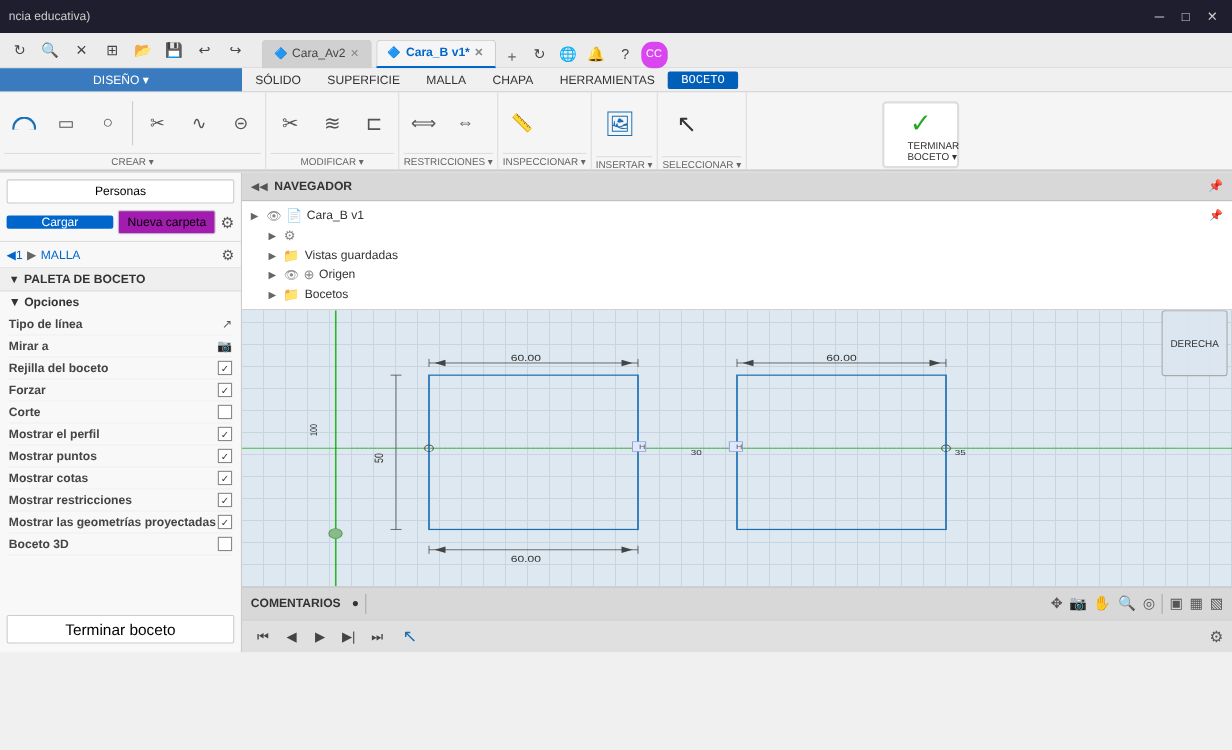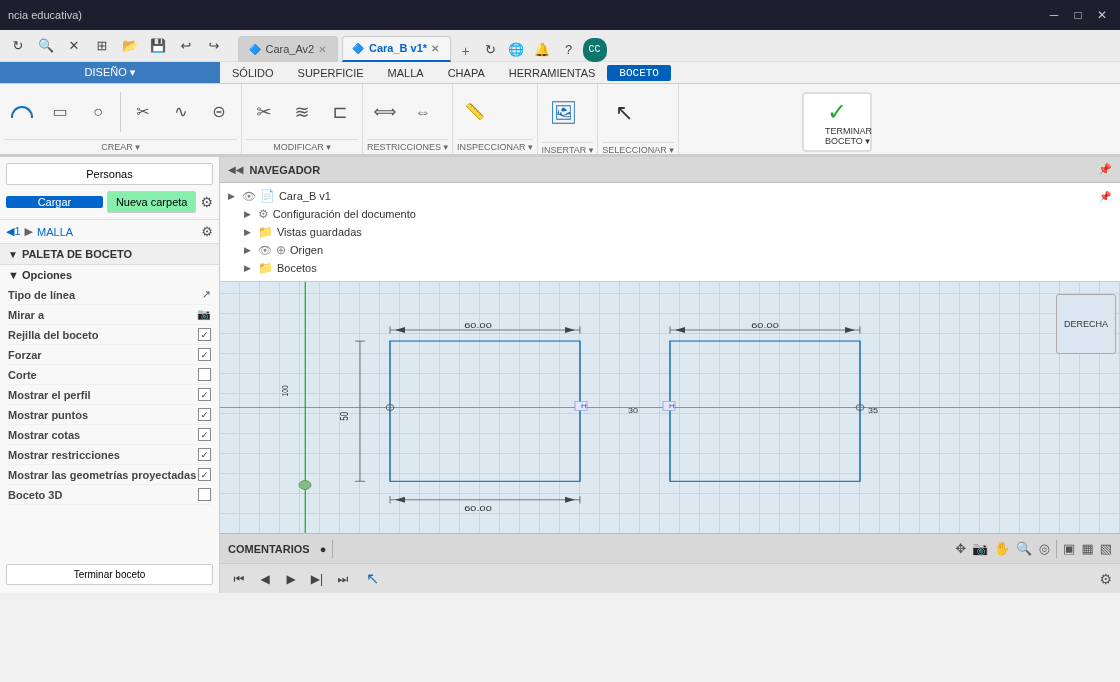--- a/index.html
+++ b/index.html
@@ -110,21 +110,21 @@
       cursor: pointer; font-size: 11px; border-radius: 2px; text-align: center;
     }
     .btn-cargar-row {
       display: flex; gap: 4px; align-items: center;
     }
     .btn-cargar {
       background: #0066cc; color: white; border: none; padding: 0 10px;
       cursor: pointer; font-size: 11px; border-radius: 2px; flex: 1;
     }
     .btn-nueva-carpeta {
-      background: #86efac; border: 1px solid #ccc; padding: 4px 8px;
+      background: #a21caf; border: 1px solid #ccc; padding: 4px 8px;
       cursor: pointer; font-size: 11px; border-radius: 2px;
     }
     .settings-icon { cursor: pointer; color: #555; font-size: 14px; }
 
     .breadcrumb {
       display: flex; align-items: center; padding: 4px 6px;
       font-size: 11px; color: #333; border-bottom: 1px solid #ddd;
       gap: 4px;
     }
     .breadcrumb-item { cursor: pointer; color: #0066cc; }
@@ -152,21 +152,21 @@
     }
     .option-label { color: #444; font-weight: bold; }
     .checkbox { width: 13px; height: 13px; border: 1px solid #888; background: white; display: flex; align-items: center; justify-content: center; cursor: pointer; }
     .checkbox.checked::after { content: '✓'; font-size: 9px; color: #333; }
     .checkbox.unchecked { background: white; }
     .option-icon { cursor: pointer; color: #555; }
 
     .btn-terminar {
       margin: 8px 6px;
       background: #fff; border: 1px solid #ccc;
-      padding: 4px 8px; cursor: pointer; font-size: 10px;
+      padding: 4px 8px; cursor: pointer; font-size: 14px;
       border-radius: 2px; 
     }
 
     
     .content-area {
       flex: 1;
       display: flex; flex-direction: column;
       background: #e8eef5;
       overflow: hidden;
     }
@@ -224,21 +224,21 @@
 
     
     .sketch-svg {
       position: absolute;
       left: 0; top: 0; width: 100%; height: 100%;
     }
 
     
     .view-cube {
       position: absolute;
-      top: 12px; right: 4px;
+      top: 0; right: 4px;
       width: 60px; height: 60px;
       background: rgba(220,230,240,0.9);
       border: 1px solid #aaa;
       display: flex; align-items: center; justify-content: center;
       font-size: 10px; color: #333;
       border-radius: 3px;
     }
 
     
     .bottom-toolbar {
@@ -313,21 +313,21 @@
       <div class="tab active">
         <span class="tab-icon">🔷</span>
         <span>Cara_B v1*</span>
         <span class="tab-close">✕</span>
       </div>
       <div class="tab-add">+</div>
       <div class="toolbar-icon-btn">↻</div>
       <div class="toolbar-icon-btn">🌐</div>
       <div class="toolbar-icon-btn">🔔</div>
       <div class="toolbar-icon-btn">?</div>
-      <div class="toolbar-icon-btn" style="background:#0f766e; color:white; border-radius:10px; font-size:10px;font-family:Liberation Mono, monospace;">CC</div>
+      <div class="toolbar-icon-btn" style="background:#d946ef; color:white; border-radius:10px; font-size:10px;">CC</div>
     </div>
   </div>
 
   <div style="display:flex; align-items:center; height:22px; background:#f0f0f0; border-bottom:1px solid #ccc;">
     <div style="width:220px; display:flex; align-items:center; justify-content:center; background:#3a7abf; color:white; height:100%; font-size:11px; cursor:pointer;">DISEÑO ▾</div>
     <div class="ribbon-tab">SÓLIDO</div>
     <div class="ribbon-tab">SUPERFICIE</div>
     <div class="ribbon-tab">MALLA</div>
     <div class="ribbon-tab">CHAPA</div>
     <div class="ribbon-tab">HERRAMIENTAS</div>
@@ -516,21 +516,20 @@
       <div class="tree-row">
         <span class="tree-arrow">▶</span>
         <span class="tree-eye">👁</span>
         <span class="tree-icon">📄</span>
         <span class="tree-label">Cara_B v1</span>
         <span class="tree-pin">📌</span>
       </div>
       <div class="tree-row" style="padding-left:24px;">
         <span class="tree-arrow">▶</span>
         <span class="tree-icon tree-icon-gear">⚙</span>
-        <span class="tree-label">Configuración del documento</span>
       </div>
       <div class="tree-row" style="padding-left:24px;">
         <span class="tree-arrow">▶</span>
         <span class="tree-icon tree-icon-folder">📁</span>
         <span class="tree-label">Vistas guardadas</span>
       </div>
       <div class="tree-row" style="padding-left:24px;">
         <span class="tree-arrow">▶</span>
         <span class="tree-eye">👁</span>
         <span class="tree-icon tree-icon-origin">⊕</span>

